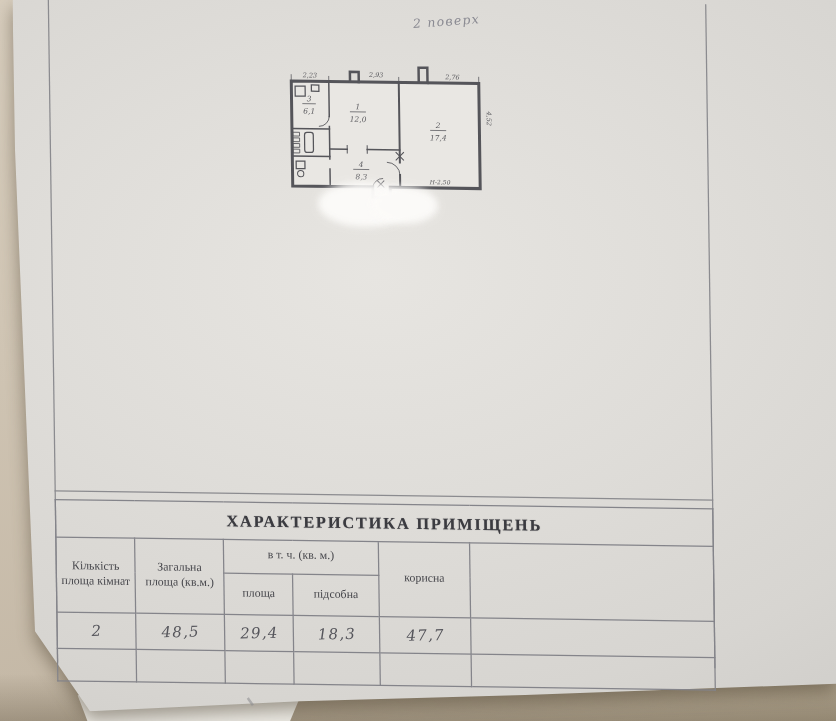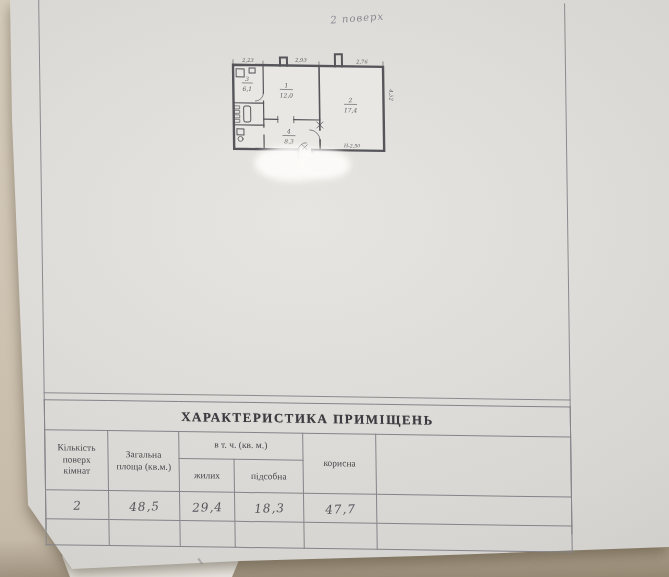--- a/index.html
+++ b/index.html
@@ -173,28 +173,28 @@
         <col style="width:10.5%">
       <col style="width:13%">
         <col style="width:14%">
         <col style="width:37%">
     </colgroup>
     <tbody>
       <tr class="title-row">
         <td colspan="6">ХАРАКТЕРИСТИКА ПРИМІЩЕНЬ</td>
       </tr>
       <tr class="hdr-row">
-        <td rowspan="2">Кількість поверх кімнат</td>
+        <td rowspan="2">Кількість площа кімнат</td>
         <td rowspan="2">Загальна площа (кв.м.)</td>
         <td colspan="2">в т. ч. (кв. м.)</td>
         <td rowspan="2">корисна</td>
         <td rowspan="2"></td>
       </tr>
       <tr class="hdr-row2">
-        <td>жилих</td>
+        <td>площа</td>
         <td>підсобна</td>
       </tr>
       <tr class="val-row">
         <td><span class="hand">2</span></td>
         <td><span class="hand">48,5</span></td>
         <td><span class="hand">29,4</span></td>
         <td><span class="hand">18,3</span></td>
         <td><span class="hand">47,7</span></td>
         <td></td>
       </tr>

